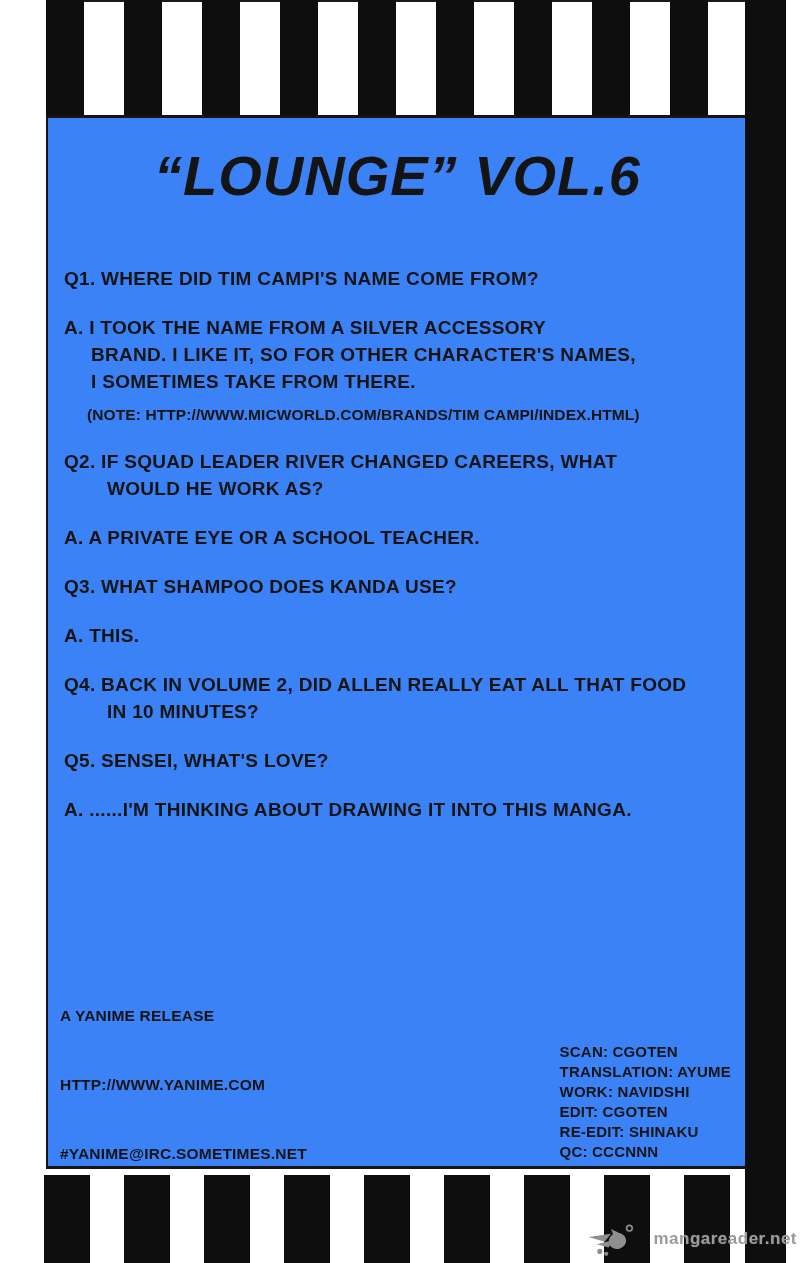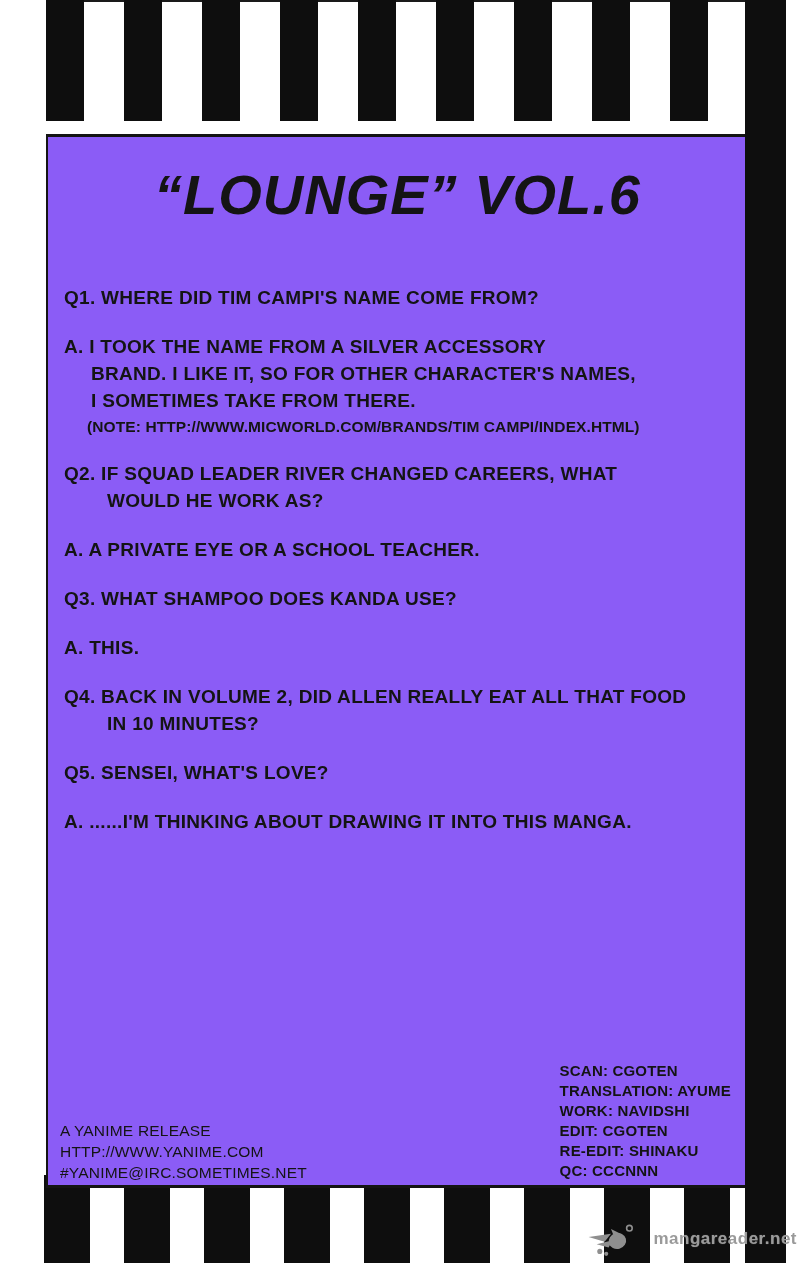--- a/index.html
+++ b/index.html
@@ -43,24 +43,24 @@
   
   .right-column {
     position: absolute;
     left: 745px; top: 0;
     width: 41px; height: 1263px;
     background: #0e0e0e;
   }
   
   .content-box {
     position: absolute;
-    left: 46px; top: 134px;
+    left: 46px; top: 115px;
     width: 699px; height: 1054px;
     box-sizing: border-box;
-    background: #8b5cf6;
+    background: #3b82f6;
     border-top: 3px solid #141414;
     border-left: 2px solid #141414;
     border-bottom: 3px solid #141414;
     padding: 26px 14px 0 16px;
   }
   .page-title {
     text-align: center;
     font-size: 56px;
     line-height: 63px;
     font-weight: bold;
@@ -78,21 +78,21 @@
     white-space: nowrap;
   }
   .q-cont { padding-left: 43px; }
   .a-cont { padding-left: 27px; }
   .note-line {
     font-size: 15.5px;
     line-height: 22px;
     font-weight: bold;
     letter-spacing: 0.1px;
     padding-left: 23px;
-    margin-top: 2px;
+    margin-top: 9px;
     white-space: nowrap;
   }
   .credits {
     position: absolute;
     right: 14px; bottom: 4px;
     text-align: left;
   }
   .credit-line {
     font-size: 15px;
     line-height: 20px;
@@ -101,23 +101,24 @@
     white-space: nowrap;
   }
   .release {
     position: absolute;
     left: 12px; bottom: 2px;
     text-align: left;
   }
   .release-line {
     font-size: 15.5px;
     line-height: 21px;
-    font-weight: normal;
+    font-weight: bold;
     letter-spacing: 0.2px;
     white-space: nowrap;
+    margin-top: 48px;
   }
   .watermark {
     position: absolute;
     right: 3px; bottom: 6px;
     display: flex;
     align-items: center;
     gap: 18px;
     z-index: 5;
   }
   .watermark-logo { display: block; }

